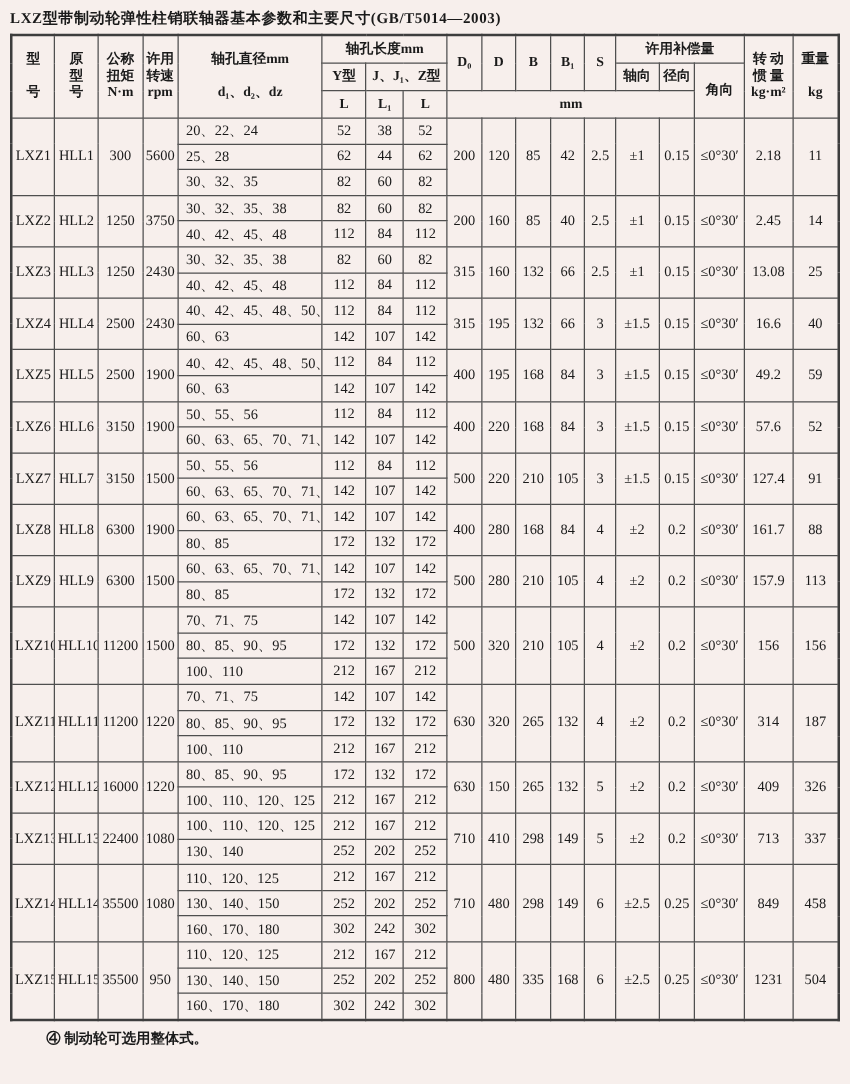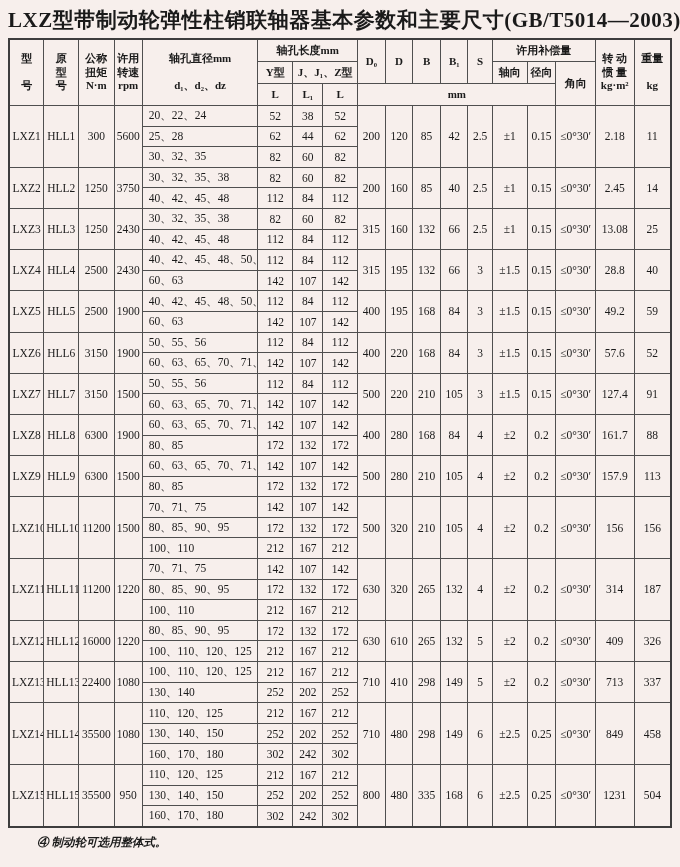--- a/index.html
+++ b/index.html
@@ -9,21 +9,21 @@
     height: 867px;
     background: #f7efec;
     color: #1a1a1a;
     font-family: "Liberation Serif", serif;
     overflow: hidden;
   }
   .page { padding: 3px 8px 0 8px; }
   .title {
     text-align: left;
     font-weight: bold;
-    font-size: 21px;
+    font-size: 12px;
     letter-spacing: 0.5px;
     padding: 3px 0 4px 0;
     white-space: nowrap;
   }
   table.spec {
     border-collapse: collapse;
     table-layout: fixed;
     width: 664px;
     margin: 0 auto;
     border: 2px solid #3d3d3d;
@@ -52,21 +52,21 @@
     text-align: left;
     padding-left: 6px;
   }
   .vhead { line-height: 1.45; }
   .notes {
     font-size: 11.5px;
     font-weight: bold;
     line-height: 1.7;
     padding: 5px 2px 0 2px;
   }
-  .notes .line2 { padding-left: 27px; font-style: italic; }
+  .notes .line2 { padding-left: 27px; }
 </style>
 </head>
 <body>
 
 <div class="page">
 
   <div class="title">LXZ型带制动轮弹性柱销联轴器基本参数和主要尺寸(GB/T5014—2003)</div>
 
   <table class="spec">
     <colgroup>
@@ -229,21 +229,21 @@
           <td>84</td>
           <td>112</td>
           <td rowspan="2">315</td>
           <td rowspan="2">195</td>
           <td rowspan="2">132</td>
           <td rowspan="2">66</td>
           <td rowspan="2">3</td>
           <td rowspan="2">±1.5</td>
           <td rowspan="2">0.15</td>
           <td rowspan="2">≤0°30′</td>
-          <td rowspan="2">28.8</td>
+          <td rowspan="2">16.6</td>
           <td rowspan="2">40</td>
         </tr>
         <tr>
           <td class="left">60、63</td>
           <td>142</td>
           <td>107</td>
           <td>142</td>
         </tr>
         <tr>
           <td rowspan="2">LXZ5</td>
@@ -442,21 +442,21 @@
         <tr>
           <td rowspan="2">LXZ12</td>
           <td rowspan="2">HLL12</td>
           <td rowspan="2">16000</td>
           <td rowspan="2">1220</td>
           <td class="left">80、85、90、95</td>
           <td>172</td>
           <td>132</td>
           <td>172</td>
           <td rowspan="2">630</td>
-          <td rowspan="2">610</td>
+          <td rowspan="2">150</td>
           <td rowspan="2">265</td>
           <td rowspan="2">132</td>
           <td rowspan="2">5</td>
           <td rowspan="2">±2</td>
           <td rowspan="2">0.2</td>
           <td rowspan="2">≤0°30′</td>
           <td rowspan="2">409</td>
           <td rowspan="2">326</td>
         </tr>
         <tr>

